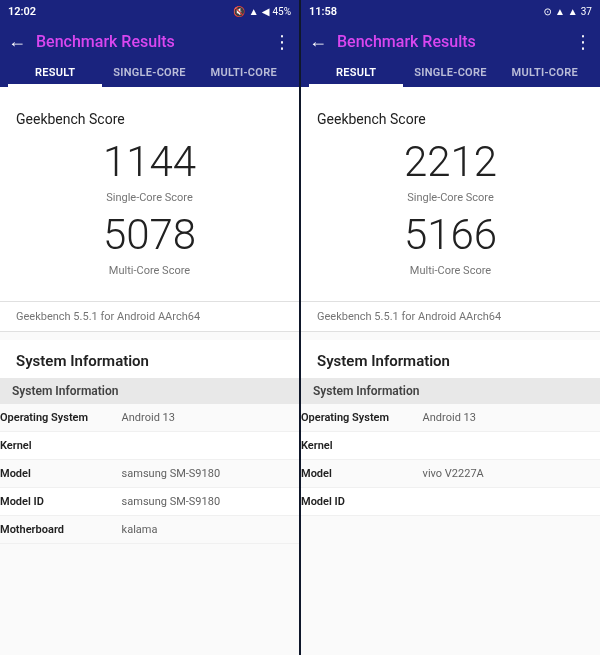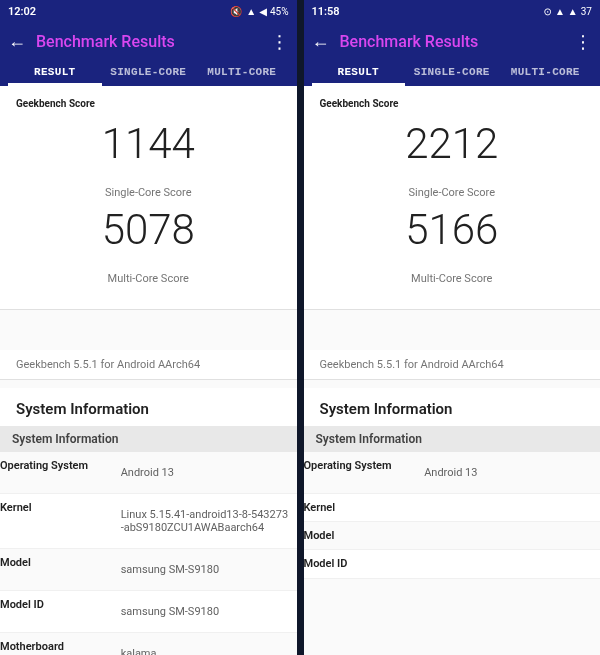--- a/index.html
+++ b/index.html
@@ -21,21 +21,21 @@
 
     .phone {
       flex: 1;
       display: flex;
       flex-direction: column;
       background: #fff;
       overflow: hidden;
     }
 
     .phone:first-child {
-      border-right: 7px solid #0f172a;
+      border-right: 2px solid #0f172a;
     }
 
     
     .status-bar {
       background: #1a237e;
       color: #fff;
       font-size: 11px;
       padding: 4px 8px;
       display: flex;
       justify-content: space-between;
@@ -105,21 +105,20 @@
     .tab {
       flex: 1;
       text-align: center;
       padding: 8px 4px;
       font-size: 11px;
       font-weight: 600;
       color: rgba(255,255,255,0.7);
       cursor: pointer;
       letter-spacing: 0.3px;
       position: relative;
-      font-family: Liberation Mono, monospace;
     }
 
     .tab.active {
       color: #fff;
     }
 
     .tab.active::after {
       content: '';
       position: absolute;
       bottom: 0;
@@ -136,51 +135,51 @@
       background: #fafafa;
     }
 
     .score-section {
       background: #fff;
       padding: 12px 16px 16px;
       border-bottom: 1px solid #e0e0e0;
     }
 
     .section-title {
-      font-size: 10px;
-      font-weight: 700;
+      font-size: 14px;
+      font-weight: 400;
       color: #212121;
       margin-bottom: 12px;
+      margin-top: 12px;
     }
 
     .score-block {
       text-align: center;
       margin: 8px 0;
     }
 
     .score-value {
       font-size: 42px;
       font-weight: 300;
       color: #212121;
       line-height: 1.1;
     }
 
     .score-label {
       font-size: 11px;
       color: #757575;
-      margin-top: 19px;
+      margin-top: 6px;
     }
 
     .geekbench-version {
       font-size: 11px;
       color: #757575;
       padding: 8px 16px;
       background: #fff;
       border-bottom: 1px solid #e0e0e0;
-      margin-top: 40px;
     }
 
     .system-info-section {
       margin-top: 8px;
       background: #fff;
     }
 
     .system-info-header {
       font-size: 15px;
       font-weight: 600;
@@ -206,21 +205,21 @@
     .info-label {
       flex: 0 0 38%;
       padding: 7px 0;
       font-size: 11px;
       font-weight: 600;
       color: #212121;
     }
 
     .info-value {
       flex: 1;
-      padding: 14px 8px;
+      padding: 7px 8px;
       font-size: 11px;
       color: #616161;
       word-break: break-all;
     }
   </style>
 </head>
 <body>
 
 <div class="phones-container">
 
@@ -269,21 +268,20 @@
       <div class="system-info-section">
         <div class="system-info-header">System Information</div>
         <div class="info-table">
           <div style="background:#e8e8e8; padding:6px 12px; font-size:12px; font-weight:600; color:#424242;">System Information</div>
           <div class="info-row">
             <div class="info-label">Operating System</div>
             <div class="info-value">Android 13</div>
           </div>
           <div class="info-row">
             <div class="info-label">Kernel</div>
-            <div class="info-value">Linux 5.15.41-android13-8-543273-abS9180ZCU1AWABaarch64</div>
           </div>
           <div class="info-row">
             <div class="info-label">Model</div>
             <div class="info-value">samsung SM-S9180</div>
           </div>
           <div class="info-row">
             <div class="info-label">Model ID</div>
             <div class="info-value">samsung SM-S9180</div>
           </div>
           <div class="info-row">
@@ -343,20 +341,21 @@
           <div style="background:#e8e8e8; padding:6px 12px; font-size:12px; font-weight:600; color:#424242;">System Information</div>
           <div class="info-row">
             <div class="info-label">Operating System</div>
             <div class="info-value">Android 13</div>
           </div>
           <div class="info-row">
             <div class="info-label">Kernel</div>
           </div>
           <div class="info-row">
             <div class="info-label">Model</div>
+            <div class="info-value">vivo V2227A</div>
           </div>
           <div class="info-row">
             <div class="info-label">Model ID</div>
             <div class="info-value"></div>
           </div>
         </div>
       </div>
     </div>
   </div>
 

